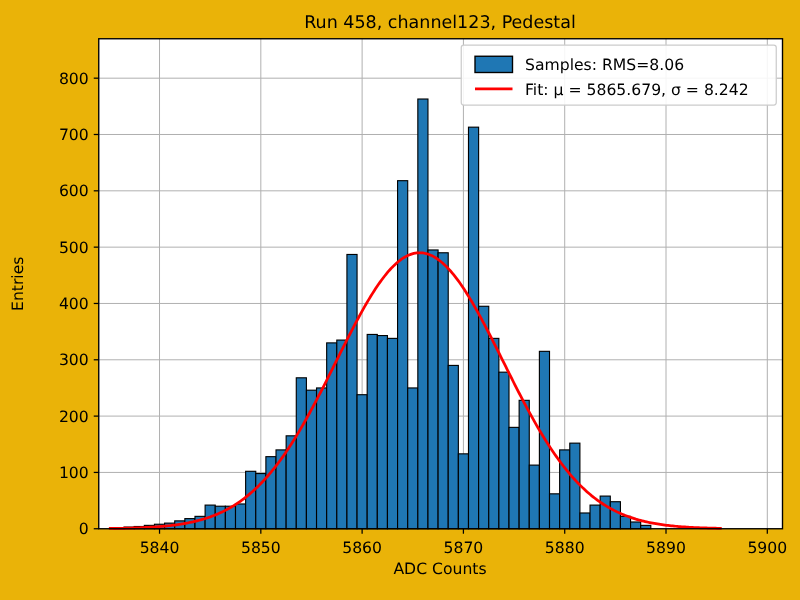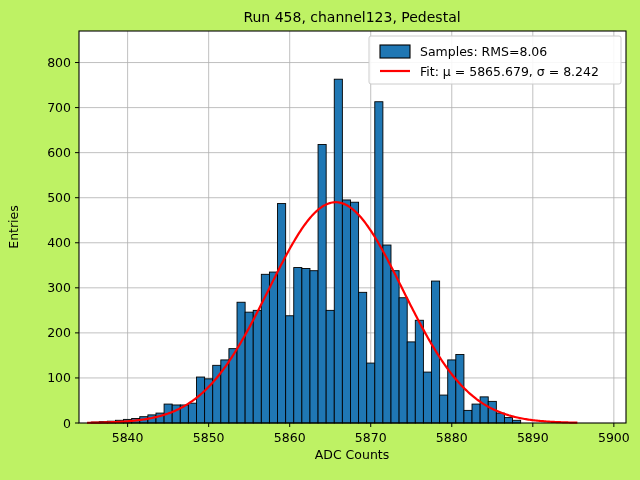--- a/index.html
+++ b/index.html
@@ -10,21 +10,21 @@
   body {
     width: 640px;
     height: 480px;
     font-family: "DejaVu Sans", sans-serif;
     overflow: hidden;
   }
   #figure {
     position: relative;
     width: 640px;
     height: 480px;
-    background: #bef264;
+    background: #eab308;
   }
   svg { display: block; }
   .tick-label {
     font-family: "DejaVu Sans", sans-serif;
     font-size: 12.5px;
     fill: #000000;
   }
   .axis-label {
     font-family: "DejaVu Sans", sans-serif;
     font-size: 12.5px;

